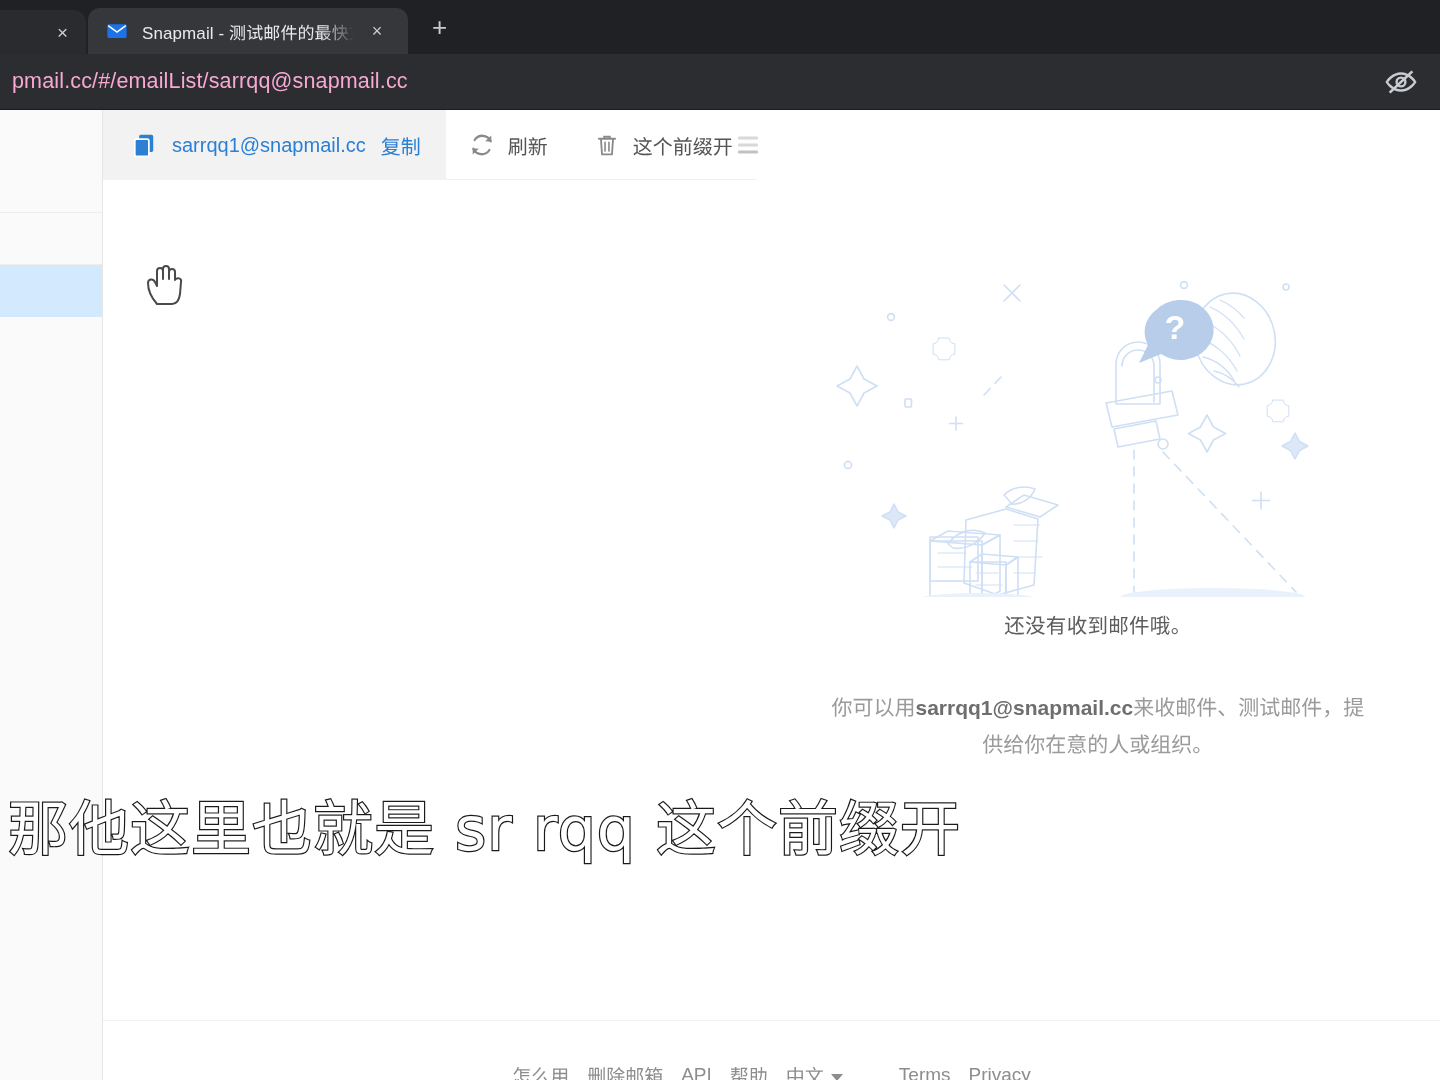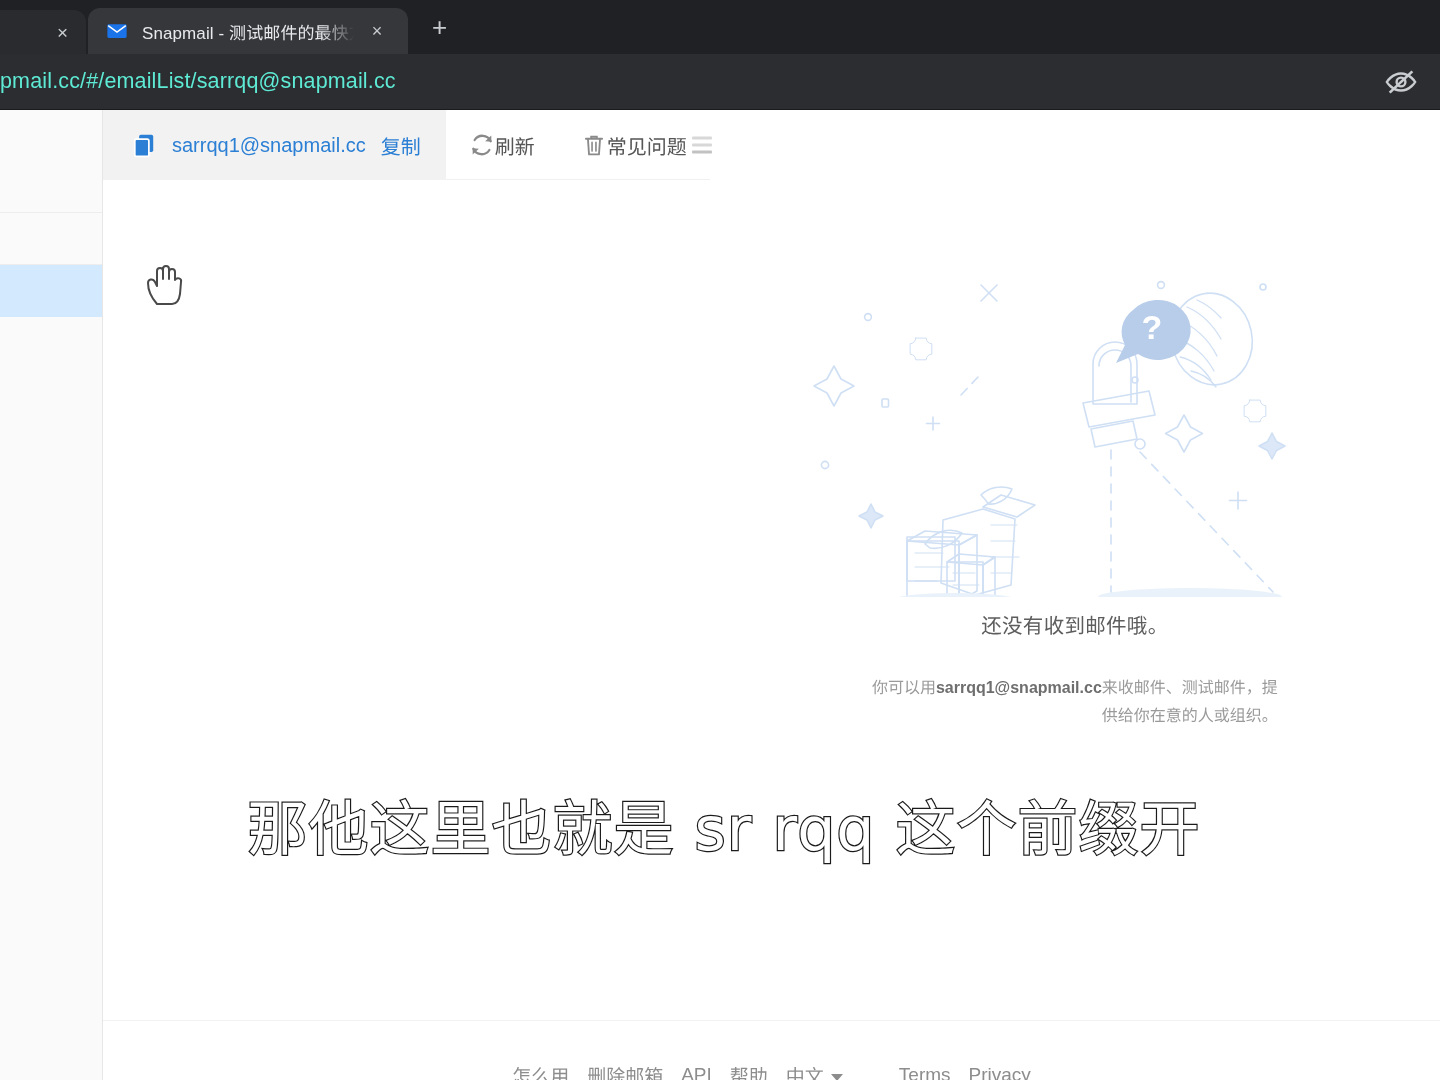--- a/index.html
+++ b/index.html
@@ -74,25 +74,25 @@
   #omnibox-row {
     height: 56px;
     background: #2b2d30;
     display: flex;
     align-items: center;
     padding: 0 22px 0 0;
     border-bottom: 1px solid #1a1b1d;
   }
   #omnibox-url {
     flex: 1 1 auto;
-    color: #5eead4;
+    color: #f9a8d4;
     font-size: 21.5px;
     white-space: nowrap;
     overflow: hidden;
-    padding-left: 0px;
+    padding-left: 12px;
     letter-spacing: .15px;
   }
   #incognito-icon { width: 34px; height: 34px; flex: 0 0 34px; }
 
   
   #page {
     position: relative;
     width: 1440px;
     height: 970px;
     background: #ffffff;
@@ -132,20 +132,21 @@
     height: 70px;
     flex: 0 0 70px;
     display: flex;
     align-items: stretch;
     border-bottom: 1px solid #f0f0f0;
     position: relative;
   }
   .tool-btn {
     display: flex;
     align-items: center;
+    gap: 13px;
     padding: 0 23px;
     font-size: 20px;
     color: #555;
     height: 70px;
     white-space: nowrap;
   }
   #copy-btn { background: #f2f2f2; color: #2b7fd4; gap: 15px; padding: 0 25px 0 28px; }
   #copy-btn .label { color: #2b7fd4; }
   .tool-icon { width: 26px; height: 26px; flex: 0 0 26px; display: block; }
   #toolbar-menu {
@@ -170,24 +171,24 @@
     padding-top: 157px;
   }
   #empty-illustration { width: 560px; height: 330px; display: block; }
   #empty-title {
     margin-top: 12px;
     font-size: 20.5px;
     color: #5d5d5d;
     letter-spacing: .3px;
   }
   #empty-desc {
-    margin-top: 35px;
-    font-size: 16px;
+    margin-top: 51px;
+    font-size: 21px;
     color: #9a9a9a;
-    text-align: right;
+    text-align: center;
     line-height: 1.75;
     max-width: 620px;
   }
   #empty-desc b { color: #6e6e6e; font-weight: 700; }
 
   
   #footer {
     position: absolute;
     left: 0; right: 0; bottom: 0;
     height: 60px;
@@ -214,21 +215,21 @@
     border-right: 6px solid transparent;
     border-top: 7px solid #8d8d8d;
     vertical-align: 2px;
   }
 
   
   #subtitle-overlay {
     position: absolute;
     left: 8px; right: 0;
     top: 795px;
-    text-align: center;
+    text-align: left;
     pointer-events: none;
     z-index: 40;
   }
   #subtitle-text {
     display: inline-block;
     font-size: 60px;
     font-family: "DejaVu Sans", "Liberation Sans", sans-serif;
     font-weight: 400;
     color: #ffffff;
     letter-spacing: 1px;
@@ -306,21 +307,21 @@
         <span>刷新</span>
       </div>
 
       <div class="tool-btn">
         <svg class="tool-icon" viewBox="0 0 24 24">
           <path d="M4.5 6.2h15" stroke="#8a8a8a" stroke-width="1.7" stroke-linecap="round"></path>
           <path d="M9.4 6.2V4.4h5.2v1.8" fill="none" stroke="#8a8a8a" stroke-width="1.7"></path>
           <path d="M6.4 6.2 L7.4 20.6h9.2L17.6 6.2" fill="none" stroke="#8a8a8a" stroke-width="1.7" stroke-linejoin="round"></path>
           <path d="M10.2 9.6v8M13.8 9.6v8" stroke="#8a8a8a" stroke-width="1.5" stroke-linecap="round"></path>
         </svg>
-        <span>常见问题</span>
+        <span>这个前缀开</span>
       </div>
 
       <div id="toolbar-menu">
         <span></span>
           <span></span>
           <span></span>
       </div>
     </div>
 
     <div id="content">

